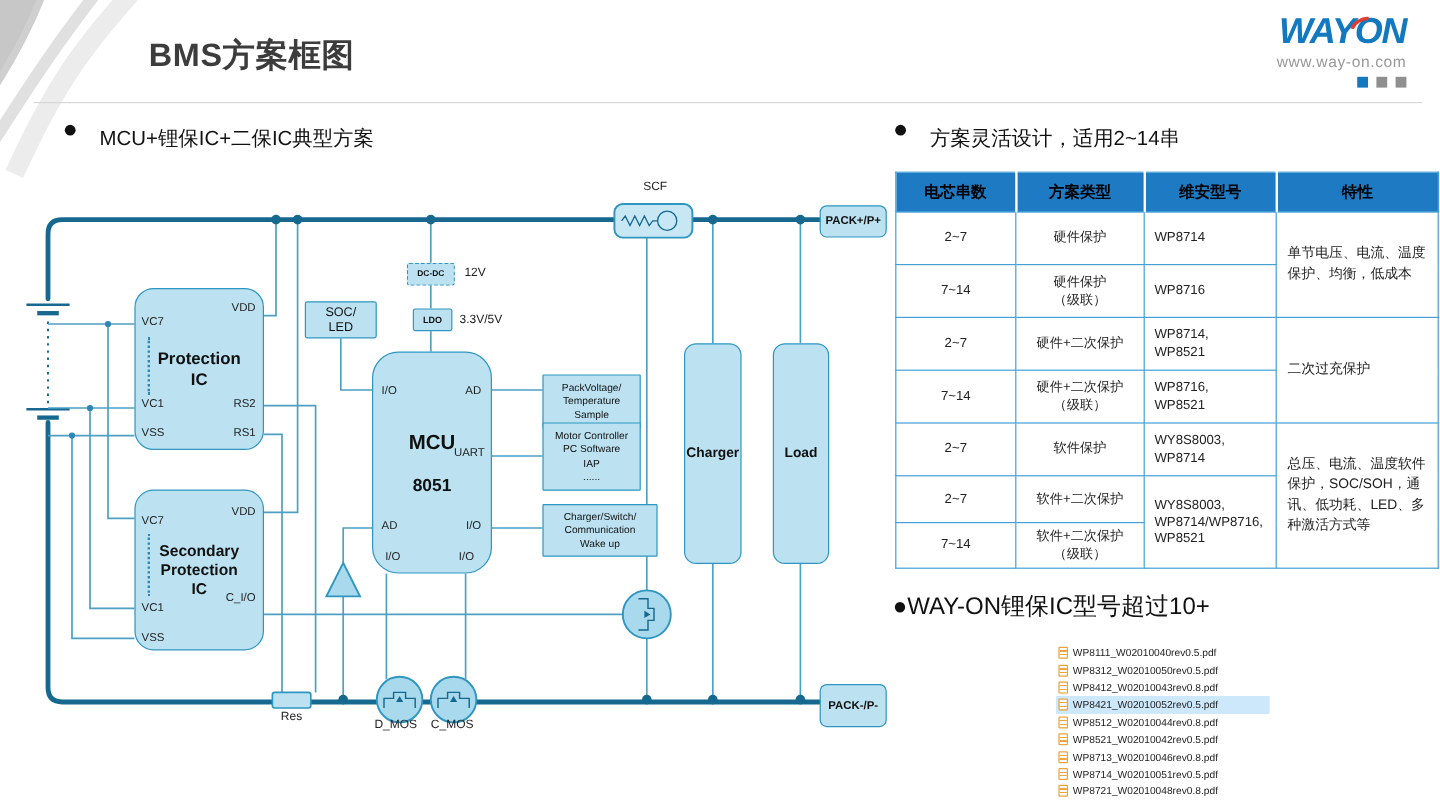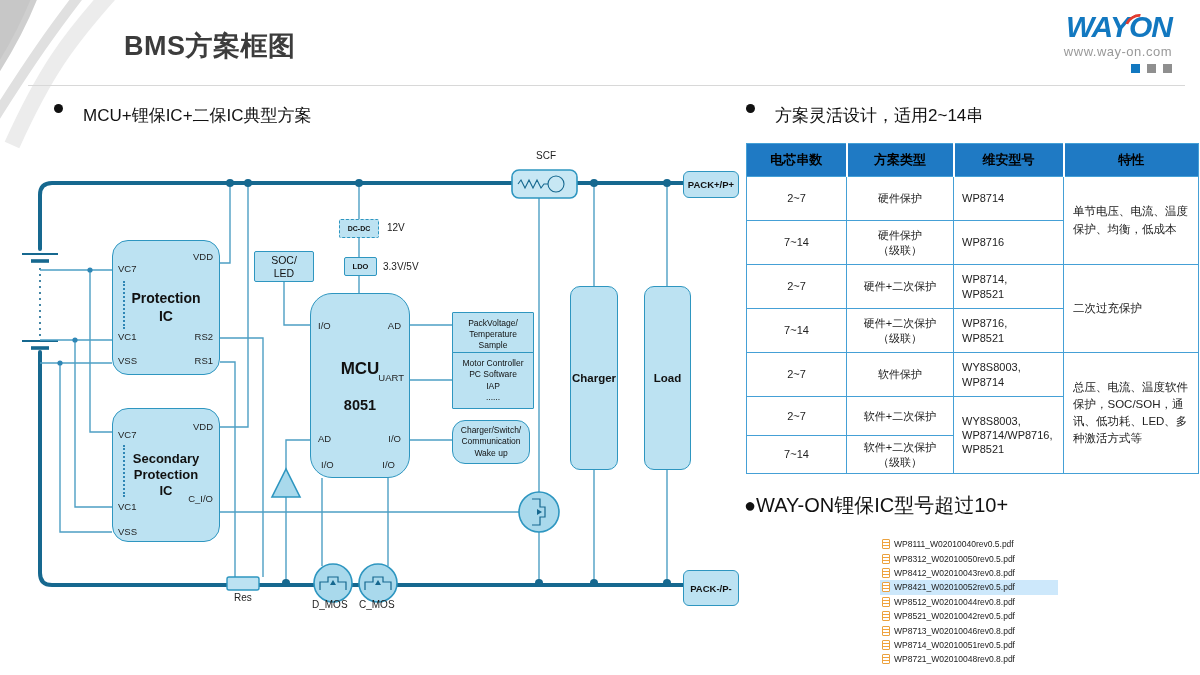--- a/index.html
+++ b/index.html
@@ -230,21 +230,21 @@
     <span style="font-size:8.5px;line-height:1.3;">PackVoltage/
 Temperature
 Sample</span>
   </div>
   <div class="blk" style="left:452px;top:352px;width:82px;height:57px;border-width:1.3px;border-radius:1px;">
     <span style="font-size:8.5px;line-height:1.3;">Motor Controller
 PC Software
 IAP
 ......</span>
   </div>
-  <div class="blk" style="left:452px;top:420px;width:78px;height:44px;border-width:1.3px;border-radius:13px;align-items:center;">
+  <div class="blk" style="left:452px;top:420px;width:96px;height:44px;border-width:1.3px;border-radius:1px;align-items:center;">
     <span style="font-size:8.5px;line-height:1.3;">Charger/Switch/
 Communication
 Wake up</span>
   </div>
 
   <div class="blk" style="left:570px;top:286px;width:48px;height:184px;border-radius:10px;">
     <span style="font-size:11.5px;font-weight:700;">Charger</span>
   </div>
   <div class="blk" style="left:644px;top:286px;width:47px;height:184px;border-radius:10px;">
     <span style="font-size:11.5px;font-weight:700;">Load</span>

